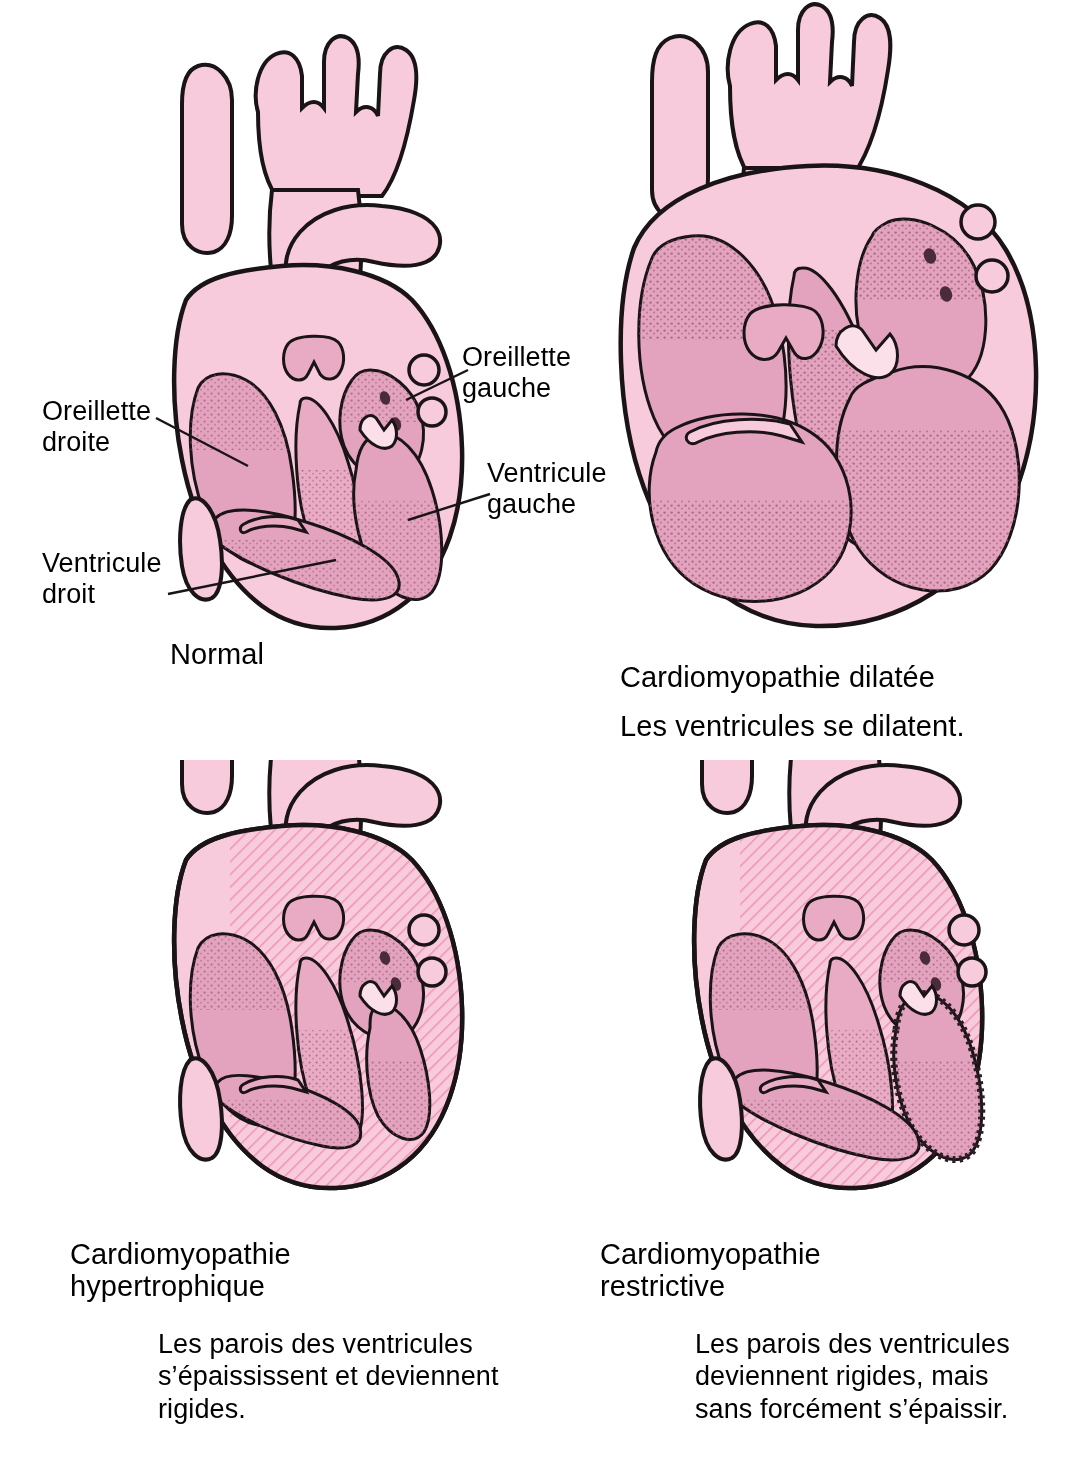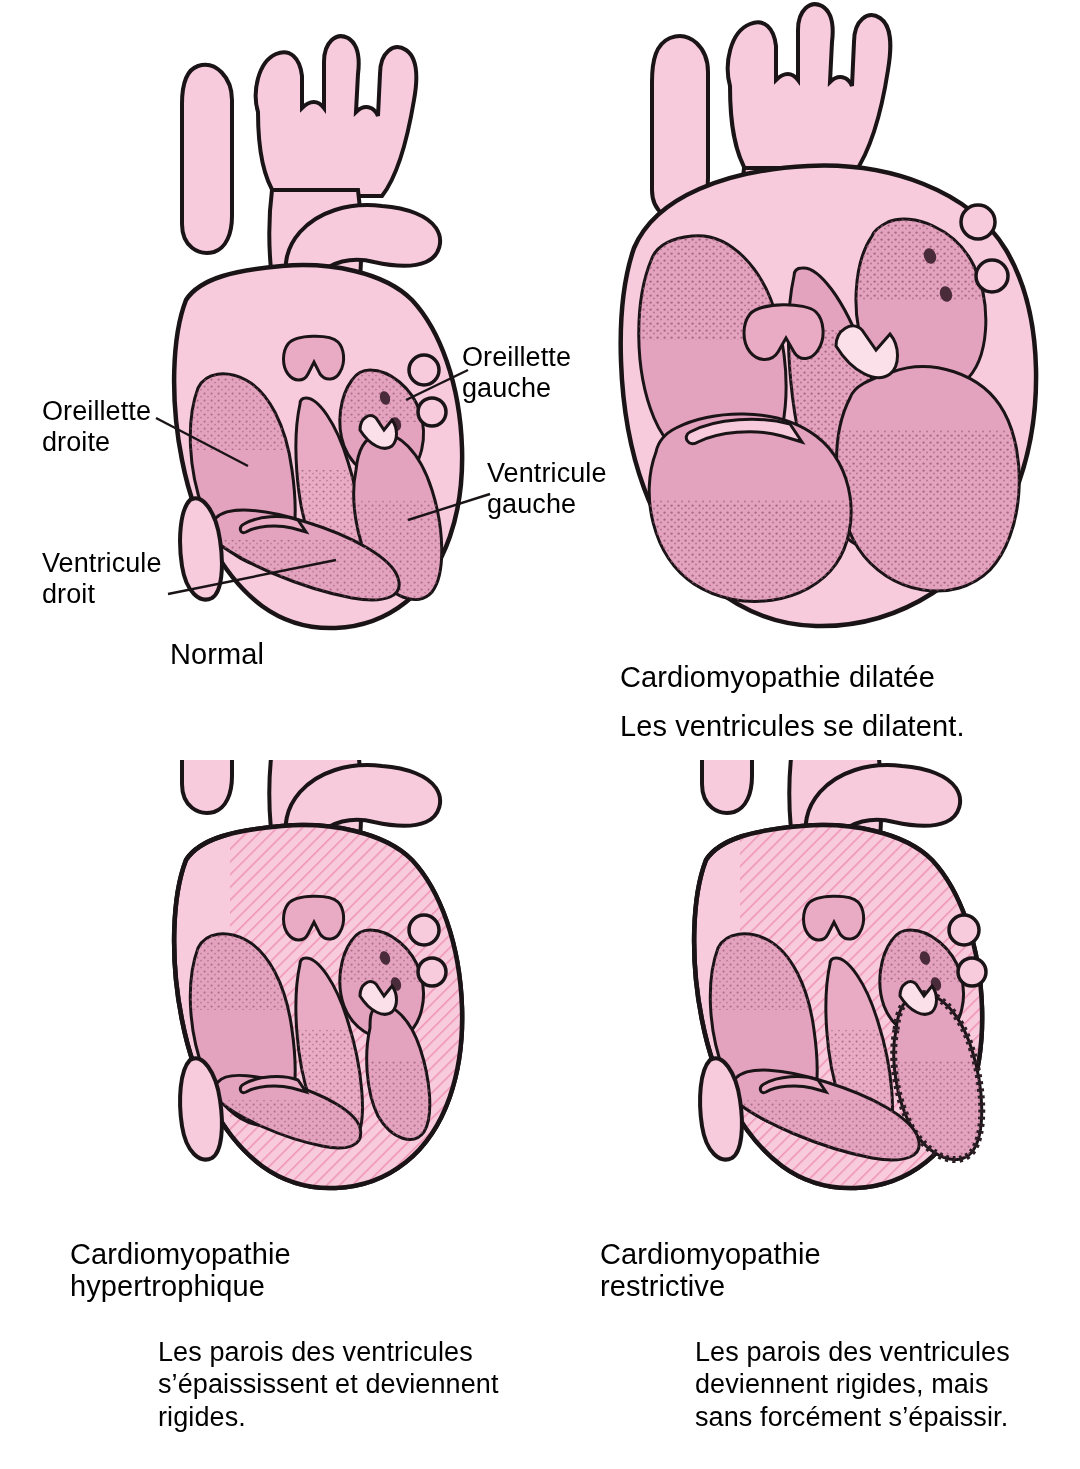--- a/index.html
+++ b/index.html
@@ -16,21 +16,21 @@
   #panel-restrictive{left:540px;top:760px;width:540px;height:709px;}
 
   .heart-svg{display:block;}
 
   .caption-title{
     font-size:29px;line-height:1.12;text-align:left;
     letter-spacing:.1px;white-space:pre-line;
   }
   .caption-desc{
     font-size:27px;line-height:1.2;text-align:left;
-    letter-spacing:.1px;white-space:pre-line;margin-top:8px;
+    letter-spacing:.1px;white-space:pre-line;
   }
   .anno{
     position:absolute;font-size:27px;line-height:1.15;
     white-space:pre-line;letter-spacing:.1px;
   }
   .leader{position:absolute;pointer-events:none;}
 </style>
 </head>
 <body>
 

